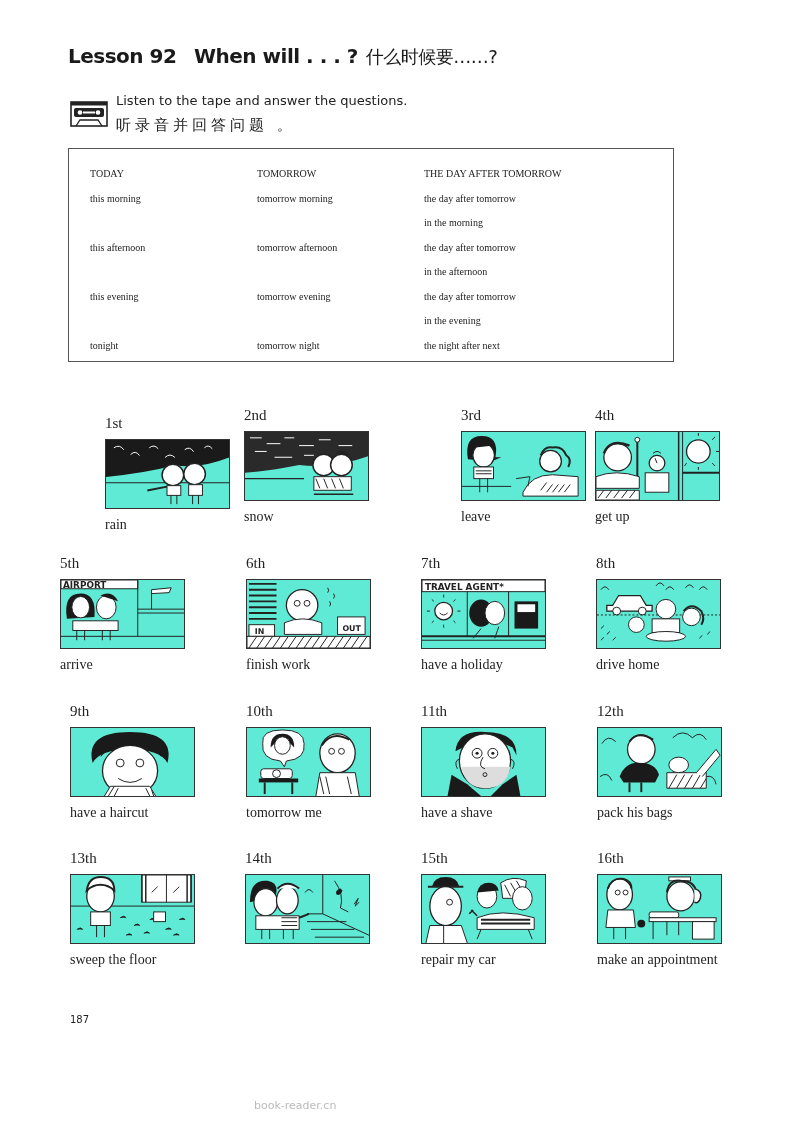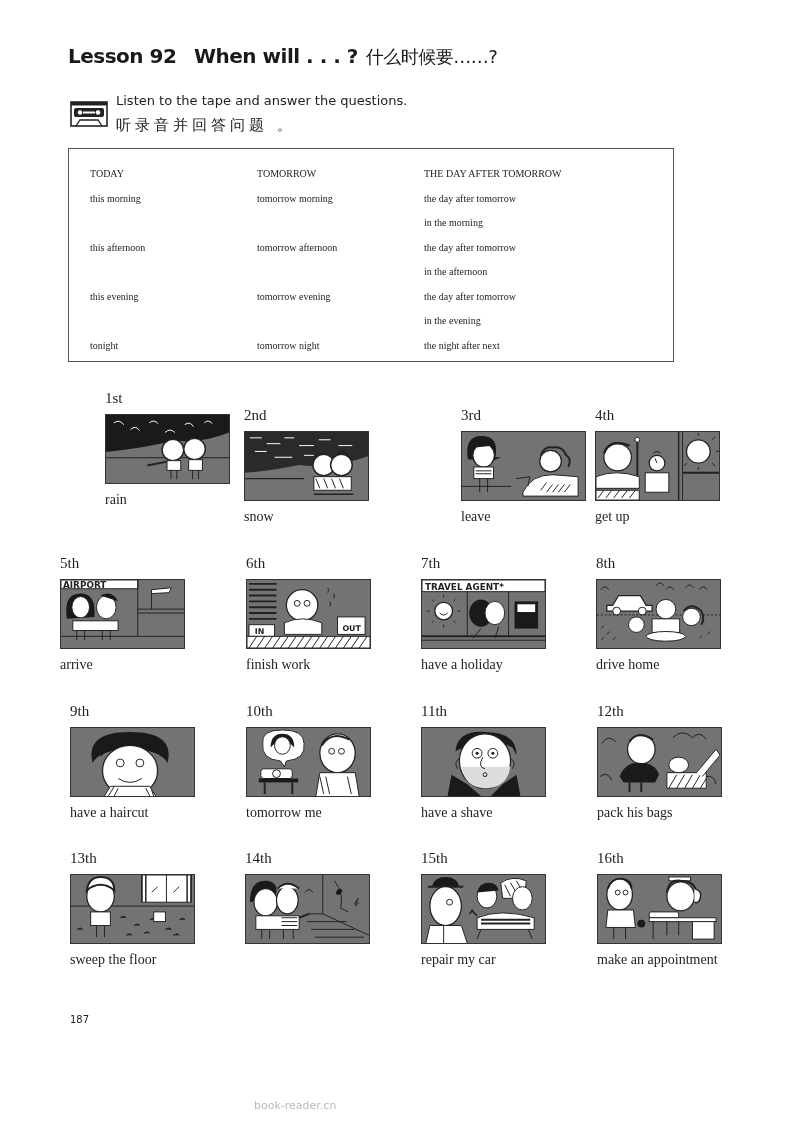--- a/index.html
+++ b/index.html
@@ -19,21 +19,21 @@
     .time-box { position: absolute; left: 68px; top: 148px; width: 606px; height: 214px; border: 1px solid #555; box-sizing: border-box; }
     .col { position: absolute; top: 13px; font-family: "Liberation Serif", serif; font-size: 10px; line-height: 24.5px; color: #222; }
     .col div { white-space: nowrap; height: 24.5px; }
     .col-today { left: 21px; }
     .col-tomorrow { left: 188px; }
     .col-after { left: 355px; }
 
     .grid { position: absolute; left: 0; top: 0; }
     .cell { position: absolute; width: 140px; }
     .cell .ord { font-family: "Liberation Serif", serif; font-size: 15px; color: #222; height: 20px; white-space: nowrap; }
-    .cell .pic { width: 125px; height: 70px; border: 1px solid #333; box-sizing: border-box; margin-top: 4px; position: relative; overflow: hidden; background: #737373; }
+    .cell .pic { width: 125px; height: 70px; border: 1px solid #333; box-sizing: border-box; margin-top: 4px; position: relative; overflow: hidden; background: #5eead4; }
     .cell .pic svg { position: absolute; left: 0; top: 0; width: 100%; height: 100%; }
     .cell .cap { font-family: "Liberation Serif", serif; font-size: 14px; color: #222; margin-top: 4px; line-height: 24px; width: 150px; }
 
     .page-num { position: absolute; left: 70px; top: 1014px; font-family: "DejaVu Sans", sans-serif; font-size: 10px; color: #222; }
     .watermark { position: absolute; left: 254px; top: 1099px; font-family: "DejaVu Sans", sans-serif; font-size: 11px; color: #bbbbbb; }
   </style>
 </head>
 <body>
 
 <div class="page">
@@ -86,21 +86,21 @@
       <div>the day after tomorrow</div>
       <div>in the afternoon</div>
       <div>the day after tomorrow</div>
       <div>in the evening</div>
       <div>the night after next</div>
     </div>
   </div>
 
   <div class="grid">
 
-    <div class="cell" style="left:69px; top:390px;padding-left:36px;">
+    <div class="cell" style="left:69px; top:415px;padding-left:36px;">
       <div class="ord">1st</div>
       <div class="pic">
         <svg viewBox="0 0 125 70" preserveAspectRatio="none">
           <path d="M0,0 H125 V18 Q95,30 70,26 Q40,34 0,38 Z" fill="#1a1a1a"></path>
           <path d="M8,8 q6,-4 10,2 M25,15 q5,-5 9,1 M44,8 q5,-4 9,1 M60,18 q5,-5 10,0 M80,10 q5,-4 9,2 M100,8 q4,-4 8,1" stroke="#fff" fill="none" stroke-width="1"></path>
           <line x1="0" y1="44" x2="125" y2="44" stroke="#222" stroke-width="1.2"></line>
           <circle cx="68" cy="36" r="11" fill="#fff" stroke="#222" stroke-width="1.5"></circle>
           <circle cx="90" cy="35" r="11" fill="#fff" stroke="#222" stroke-width="1.5"></circle>
           <rect x="62" y="47" width="14" height="10" fill="#fff" stroke="#222"></rect>
           <rect x="84" y="46" width="14" height="11" fill="#fff" stroke="#222"></rect>

